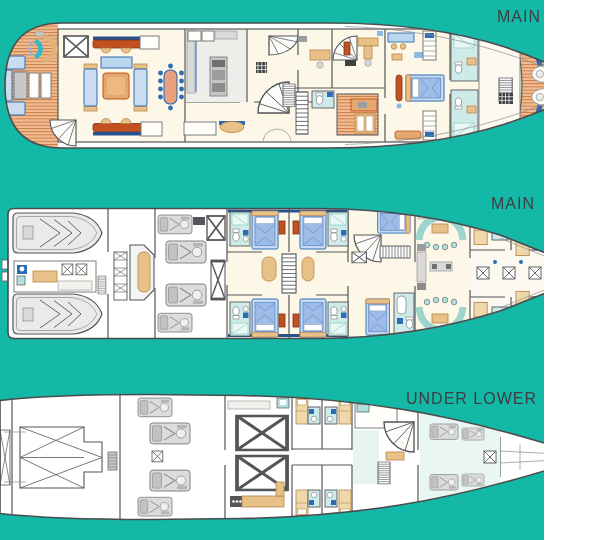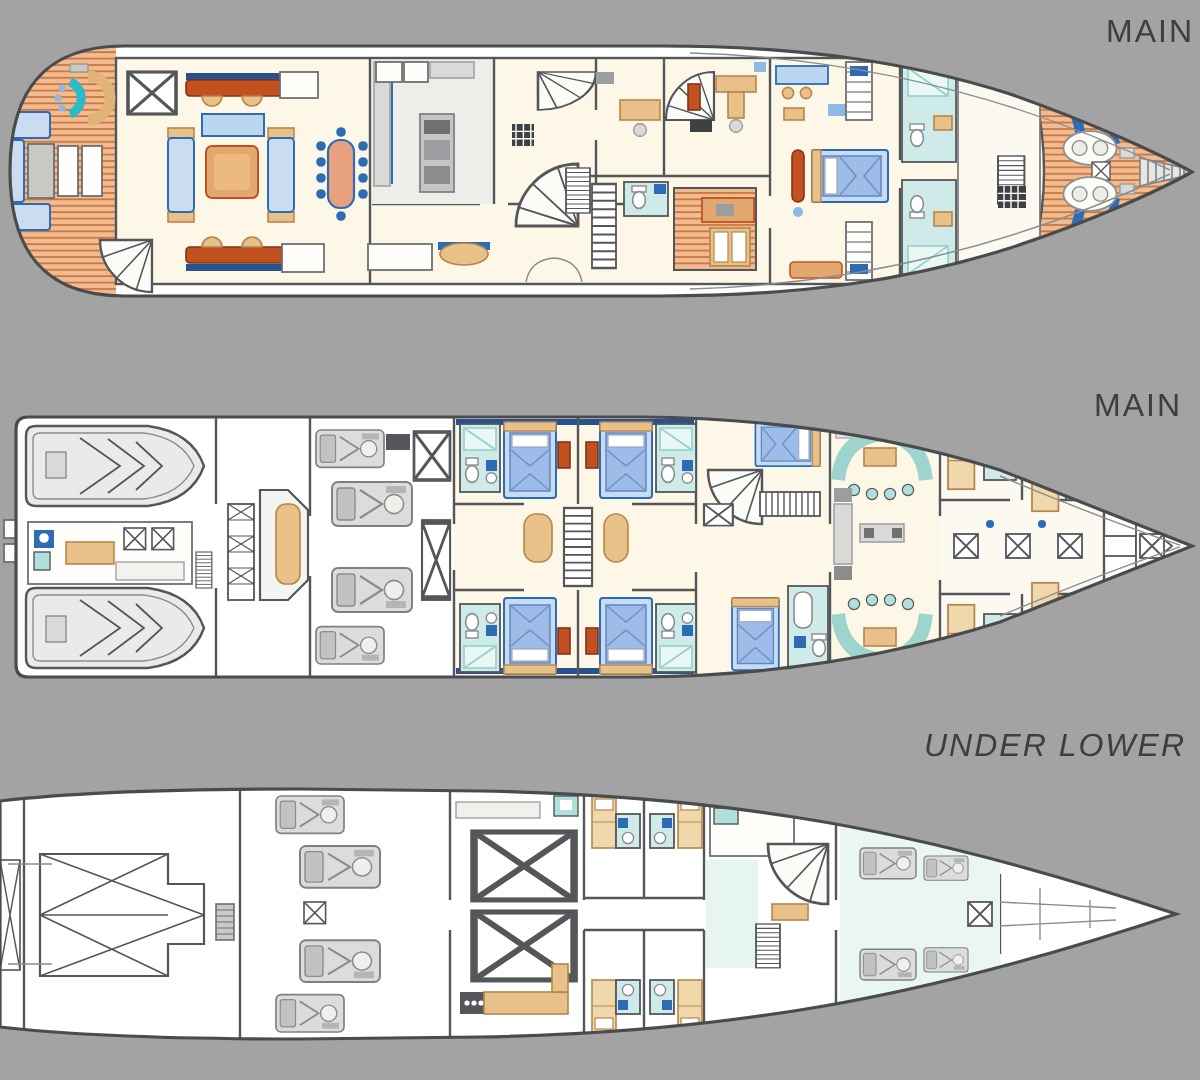--- a/index.html
+++ b/index.html
@@ -1,22 +1,22 @@
 <!DOCTYPE html>
 <html><head>
 <meta charset="utf-8">
 <style>
   html,body{margin:0;padding:0;background:#fff;}
-  .canvas{position:relative;width:600px;height:540px;background:#a3a3a3;overflow:hidden;
+  .canvas{position:relative;width:544px;height:540px;background:#14b8a6;overflow:hidden;
           font-family:"Liberation Sans",sans-serif;}
   .deck-label{position:absolute;font-size:16px;letter-spacing:1px;color:#3E3E40;
               font-family:"Liberation Sans",sans-serif;white-space:nowrap;}
   .label-main{top:8px;right:3px;}
   .label-lower{top:195px;right:9px;}
-  .label-under{top:365px;right:7px;font-style:italic;}
+  .label-under{top:390px;right:7px;}
   svg{position:absolute;left:0;top:0;}
   .hullfill{fill:#FFFFFF;stroke:none;}
   .hullstroke{fill:none;stroke:#4A4B4D;stroke-width:1.6;}
   .w{stroke:#55565A;stroke-width:1.2;fill:none;}
   .thin{stroke:#8A8C8E;stroke-width:0.7;fill:none;}
   .cream{fill:#FCF7E6;stroke:#55565A;stroke-width:1.2;}
   .creamf{fill:#FCF7E6;}
   .tan{fill:#E8C188;stroke:#B8854C;stroke-width:0.8;}
   .rust{fill:#C2511F;stroke:#80341A;stroke-width:0.8;}
   .lb{fill:#CBDCF0;stroke:#2D6CB5;stroke-width:1;}

